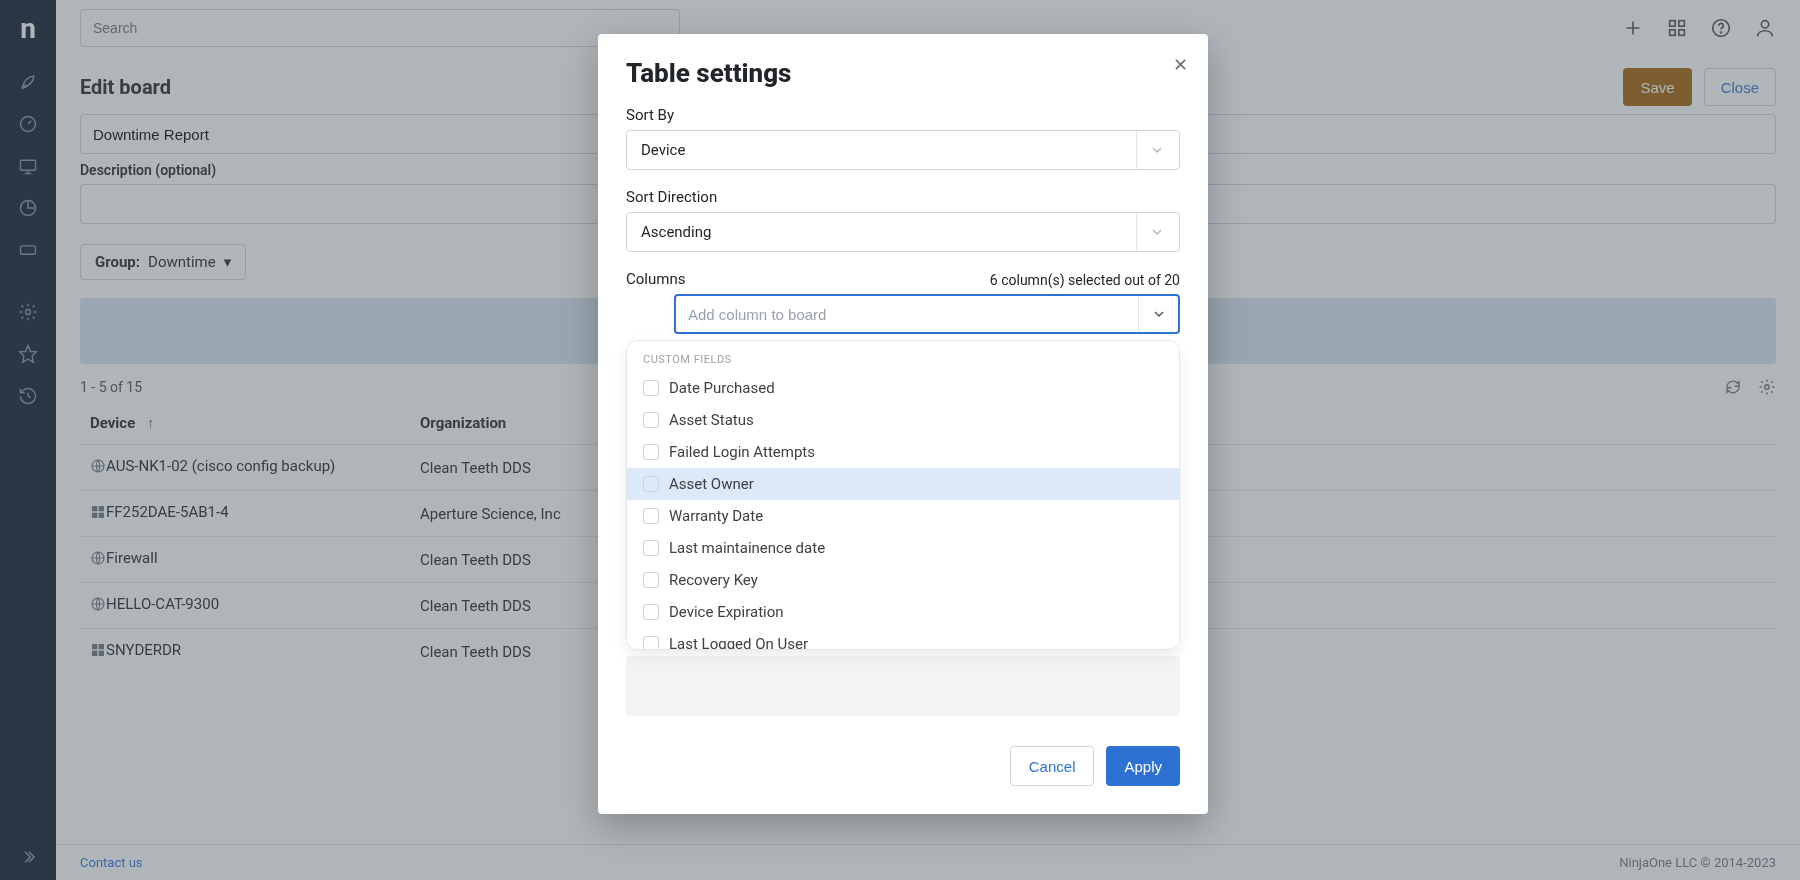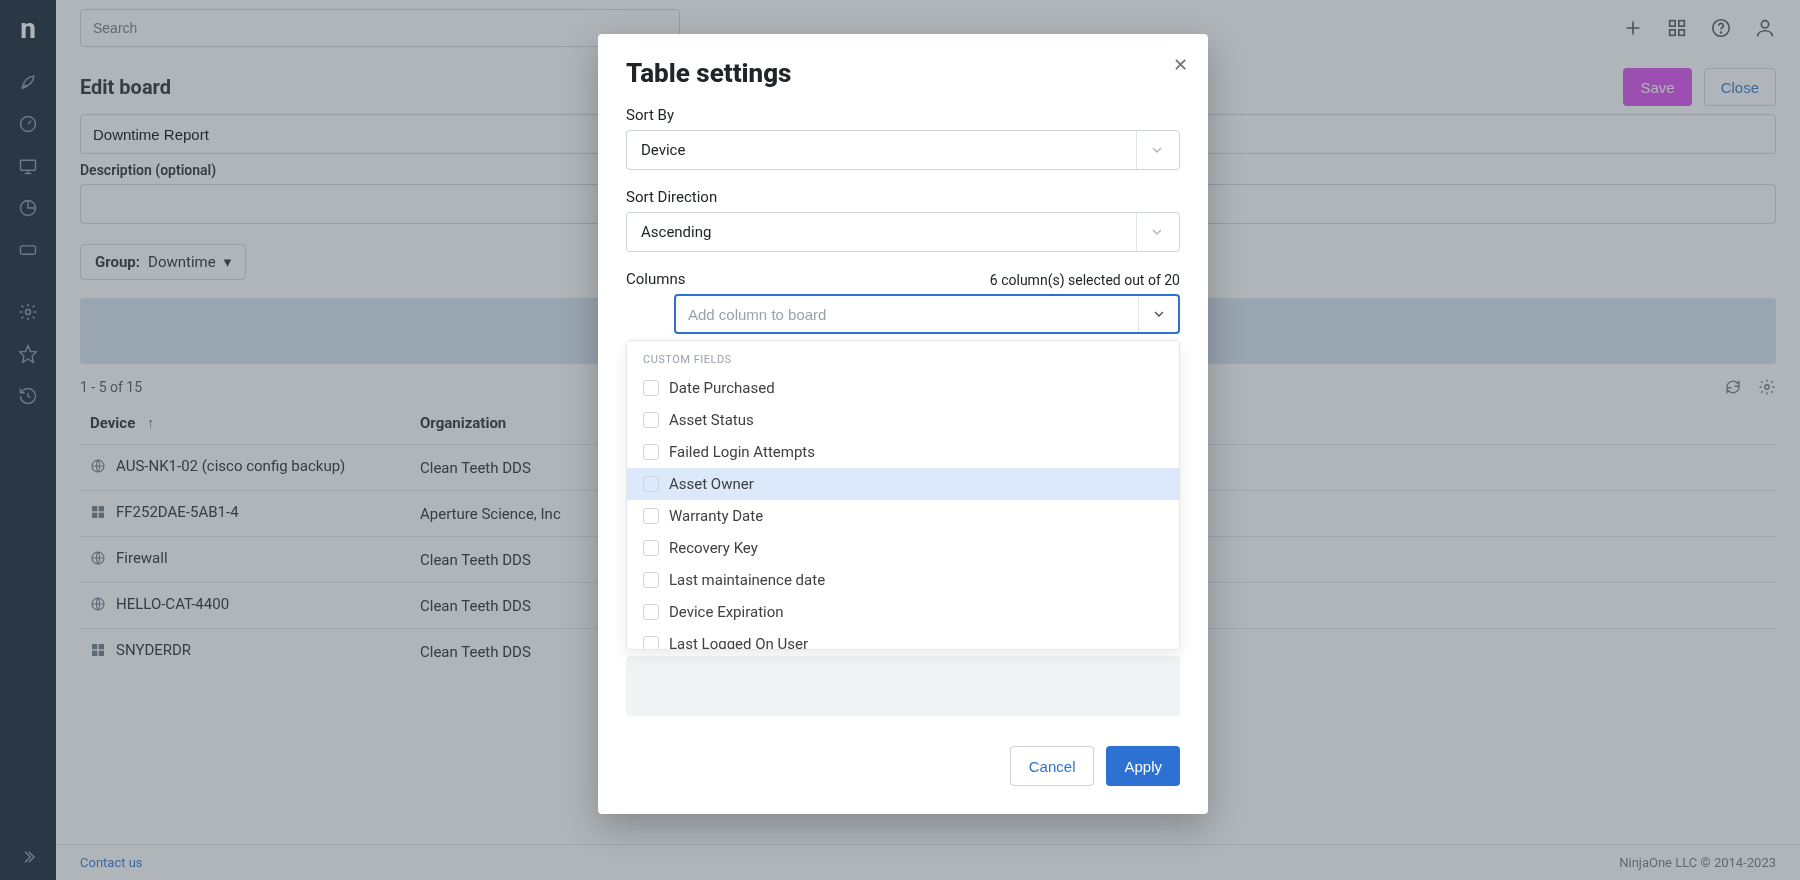--- a/index.html
+++ b/index.html
@@ -72,21 +72,21 @@
   display: flex; align-items: center; justify-content: space-between;
   padding: 12px 24px 8px;
 }
 .header-row h1 { font-size: 20px; font-weight: 700; }
 .btns { display: flex; gap: 12px; }
 .btn {
   height: 38px; padding: 0 16px; border-radius: 4px;
   font-size: 15px; cursor: pointer; display: inline-flex; align-items: center;
   border: 1px solid transparent;
 }
-.btn-primary { background: #d946ef; color: #fff; }
+.btn-primary { background: #a16207; color: #fff; }
 .btn-outline { background: #fff; border-color: #cfd4d9; color: #2d72d2; }
 
 .form-area { padding: 0 24px; }
 .label { font-size: 14px; font-weight: 600; color: #212529; margin: 8px 0 6px; }
 .field { width: 100%; height: 40px; border: 1px solid #cfd4d9; border-radius: 4px; padding: 0 12px; font-size: 15px; }
 
 .group-chip {
   display: inline-flex; align-items: center; gap: 8px;
   border: 1px solid #cfd4d9; border-radius: 4px; padding: 8px 14px; font-size: 15px;
   margin-top: 20px; cursor: pointer;
@@ -101,21 +101,21 @@
 
 .table-head {
   display: flex; align-items: center; justify-content: space-between;
   margin-top: 14px; font-size: 14px; color: #495057;
 }
 .table-head .right-icons { display: flex; gap: 16px; color: #6c757d; }
 
 table { width: 100%; border-collapse: collapse; margin-top: 6px; }
 th { text-align: left; font-weight: 700; font-size: 15px; padding: 12px 10px; color: #212529; }
 td { font-size: 15px; padding: 12px 10px; border-top: 1px solid #e2e5e9; }
-td .dev { display: inline-flex; align-items: center; gap: 10px; text-align: right; }
+td .dev { display: inline-flex; align-items: center; gap: 0; text-align: right; }
 
 .footer {
   position: absolute; left: 0; right: 0; bottom: 0;
   border-top: 1px solid #e2e5e9; padding: 10px 24px;
   display: flex; justify-content: space-between; font-size: 13px; color: #6c757d;
 }
 .footer a { color: #2d72d2; text-decoration: none; }
 
 
 .overlay {
@@ -150,21 +150,21 @@
   height: 40px; border: 2px solid #2d72d2; border-radius: 4px;
   display: flex; align-items: center; justify-content: space-between;
   padding: 0 0 0 12px; font-size: 15px; color: #6c757d; margin-left: 48px;
 }
 .col-input-wrap input { border: none; flex: 1; font-size: 15px; outline: none; color: #212529; }
 .col-input-wrap input::placeholder { color: #9aa1a8; }
 .col-input-wrap .chevbox { width: 40px; height: 100%; border-left: 1px solid #e2e5e9; display: flex; align-items: center; justify-content: center; color: #495057; cursor: pointer; }
 
 .dropdown {
   margin-top: 6px;
-  border: 1px solid #e2e5e9; border-radius: 4px; background: #fff;
+  border: 1px solid #e2e5e9; border-radius: 12px; background: #fff;
   max-height: 310px; overflow-y: auto;
   box-shadow: 0 6px 16px rgba(0,0,0,0.08);
   position: relative;
 }
 .dropdown .grp-label { font-size: 11px; letter-spacing: 0.5px; color: #9aa1a8; padding: 12px 16px 6px; }
 .dropdown .opt { display: flex; align-items: center; gap: 10px; padding: 7px 16px; cursor: pointer; font-size: 15px; color: #404040; }
 .dropdown .opt .cb { width: 16px; height: 16px; border: 1.5px solid #cfd4d9; border-radius: 3px; flex-shrink: 0; }
 .dropdown .opt.hl { background: #dce9fb; }
 
 .selected-chips {
@@ -379,21 +379,21 @@
             <td>Clean Teeth DDS</td>
           </tr>
           <tr>
             <td><span class="dev">
                 <span>
                   <svg width="16" height="16" viewBox="0 0 24 24" fill="none" stroke="#6c757d" stroke-width="1.6">
                     <circle cx="12" cy="12" r="9"></circle>
                     <path d="M3 12h18M12 3c3 3 3 15 0 18M12 3c-3 3-3 15 0 18"></path>
                   </svg>
                 </span>
-                <span>HELLO-CAT-4400</span>
+                <span>HELLO-CAT-9300</span>
               </span></td>
             <td>Clean Teeth DDS</td>
           </tr>
           <tr>
             <td><span class="dev">
                 <span>
                   <svg width="16" height="16" viewBox="0 0 24 24" fill="#6c757d">
                     <rect x="3" y="3" width="8" height="8"></rect>
                     <rect x="13" y="3" width="8" height="8"></rect>
                     <rect x="3" y="13" width="8" height="8"></rect>
@@ -475,25 +475,25 @@
         <div class="opt hl">
           <span class="cb"></span>
           <span>Asset Owner</span>
         </div>
         <div class="opt">
           <span class="cb"></span>
           <span>Warranty Date</span>
         </div>
         <div class="opt">
           <span class="cb"></span>
+          <span>Last maintainence date</span>
+        </div>
+        <div class="opt">
+          <span class="cb"></span>
           <span>Recovery Key</span>
-        </div>
-        <div class="opt">
-          <span class="cb"></span>
-          <span>Last maintainence date</span>
         </div>
         <div class="opt">
           <span class="cb"></span>
           <span>Device Expiration</span>
         </div>
         <div class="opt">
           <span class="cb"></span>
           <span>Last Logged On User</span>
         </div>
       </div>

